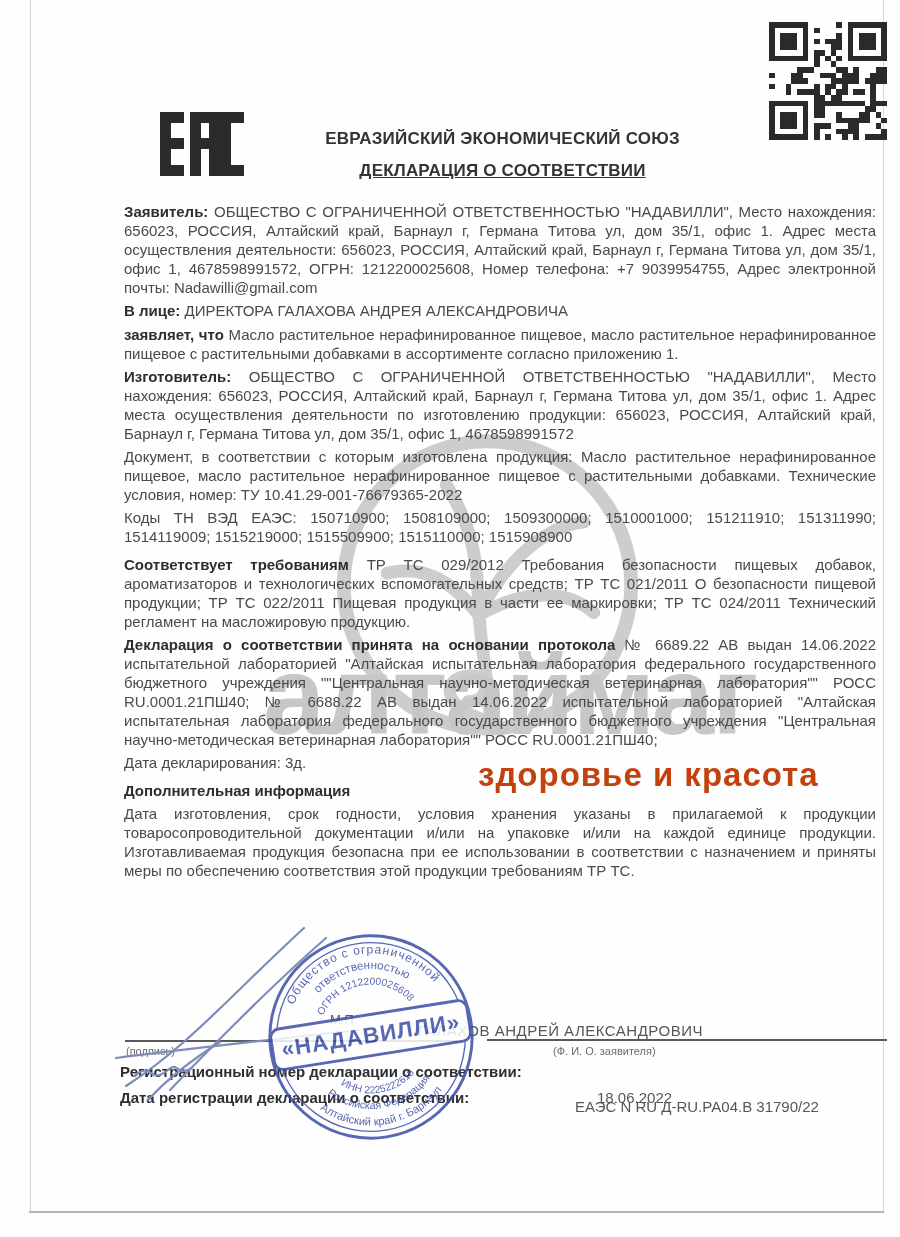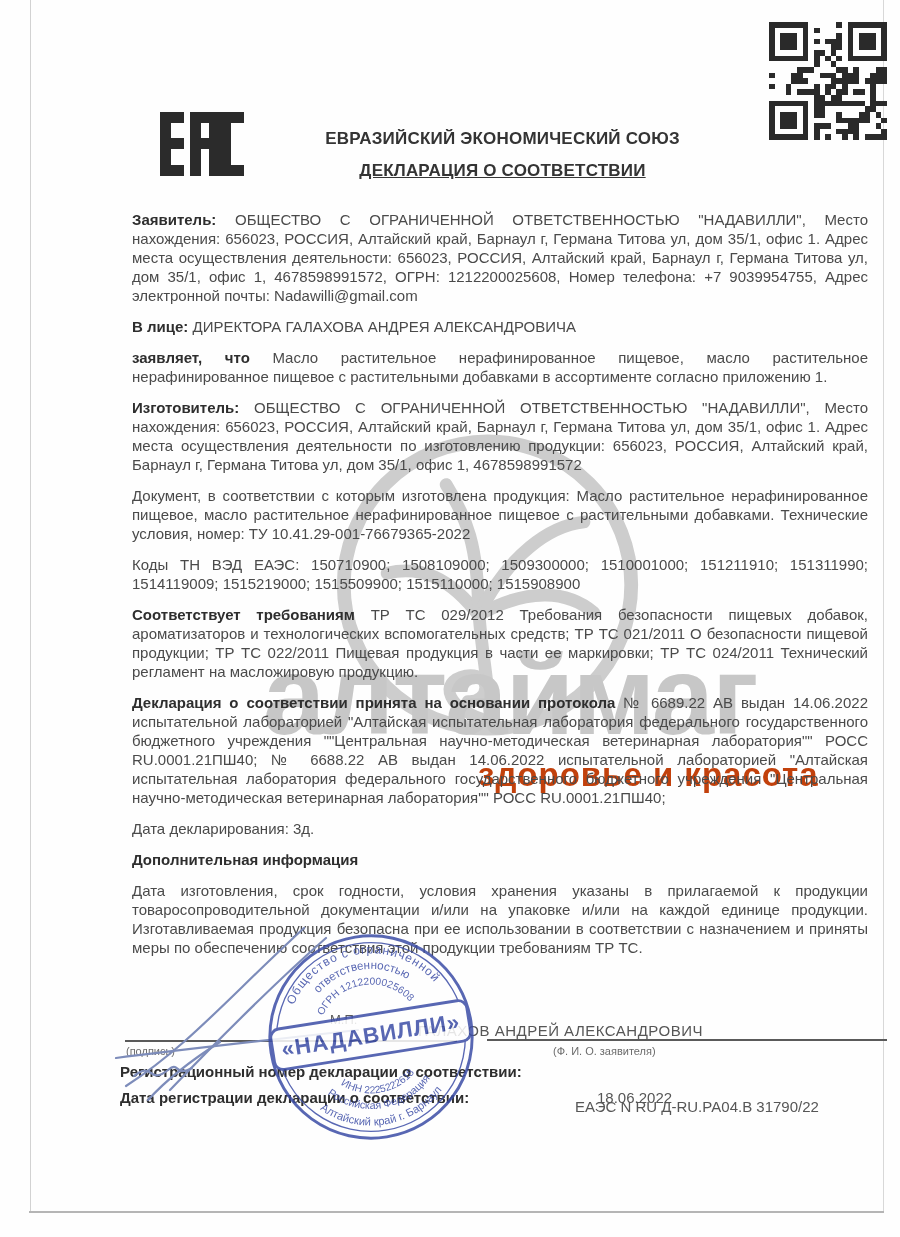--- a/index.html
+++ b/index.html
@@ -15,21 +15,21 @@
   .wm-tagline{left:478px;top:758px;font-size:33px;font-weight:bold;color:#c2410c;letter-spacing:1px;line-height:1;}
   
   .header{position:relative;height:196px;z-index:1;padding-left:16px;}
   .eac{position:absolute;left:160px;top:112px;}
   .qr{position:absolute;left:769px;top:22px;}
   .titles{position:absolute;left:120px;top:0;width:765px;text-align:center;}
   .title1{position:absolute;left:0;top:129px;width:100%;font-size:17px;font-weight:bold;color:#343434;letter-spacing:.2px;}
   .title2{position:absolute;left:0;top:161px;width:100%;font-size:17px;font-weight:bold;color:#343434;letter-spacing:.2px;text-decoration:underline;}
   
   .content{position:relative;z-index:1;padding:2px 20px 0 120px;width:760px;box-sizing:content-box;}
-  .content p{margin:12px;font-size:15px;line-height:19px;text-align:justify;color:#4a4a4a;}
+  .content p{margin:4px;font-size:15px;line-height:19px;text-align:justify;color:#4a4a4a;}
   .content b{color:#2e2e2e;}
   .blk{margin:0 0 9px 0;}
   .mb4{margin-bottom:5px !important;}
   .sigline{position:absolute;background:#5a5a5a;height:2px;z-index:1;}
   .small-label{position:absolute;font-size:11px;color:#6b6b6b;z-index:1;}
   .fio-value{position:absolute;font-size:15px;color:#565656;letter-spacing:.5px;z-index:1;}
   .mp{position:absolute;font-size:13px;color:#5a5a5a;z-index:1;}
   .reg-label{position:absolute;font-size:15px;font-weight:bold;color:#2e2e2e;z-index:1;}
   .reg-value{position:absolute;font-size:15px;color:#565656;z-index:1;}
   .sig-svg{position:absolute;left:108px;top:918px;z-index:3;}

